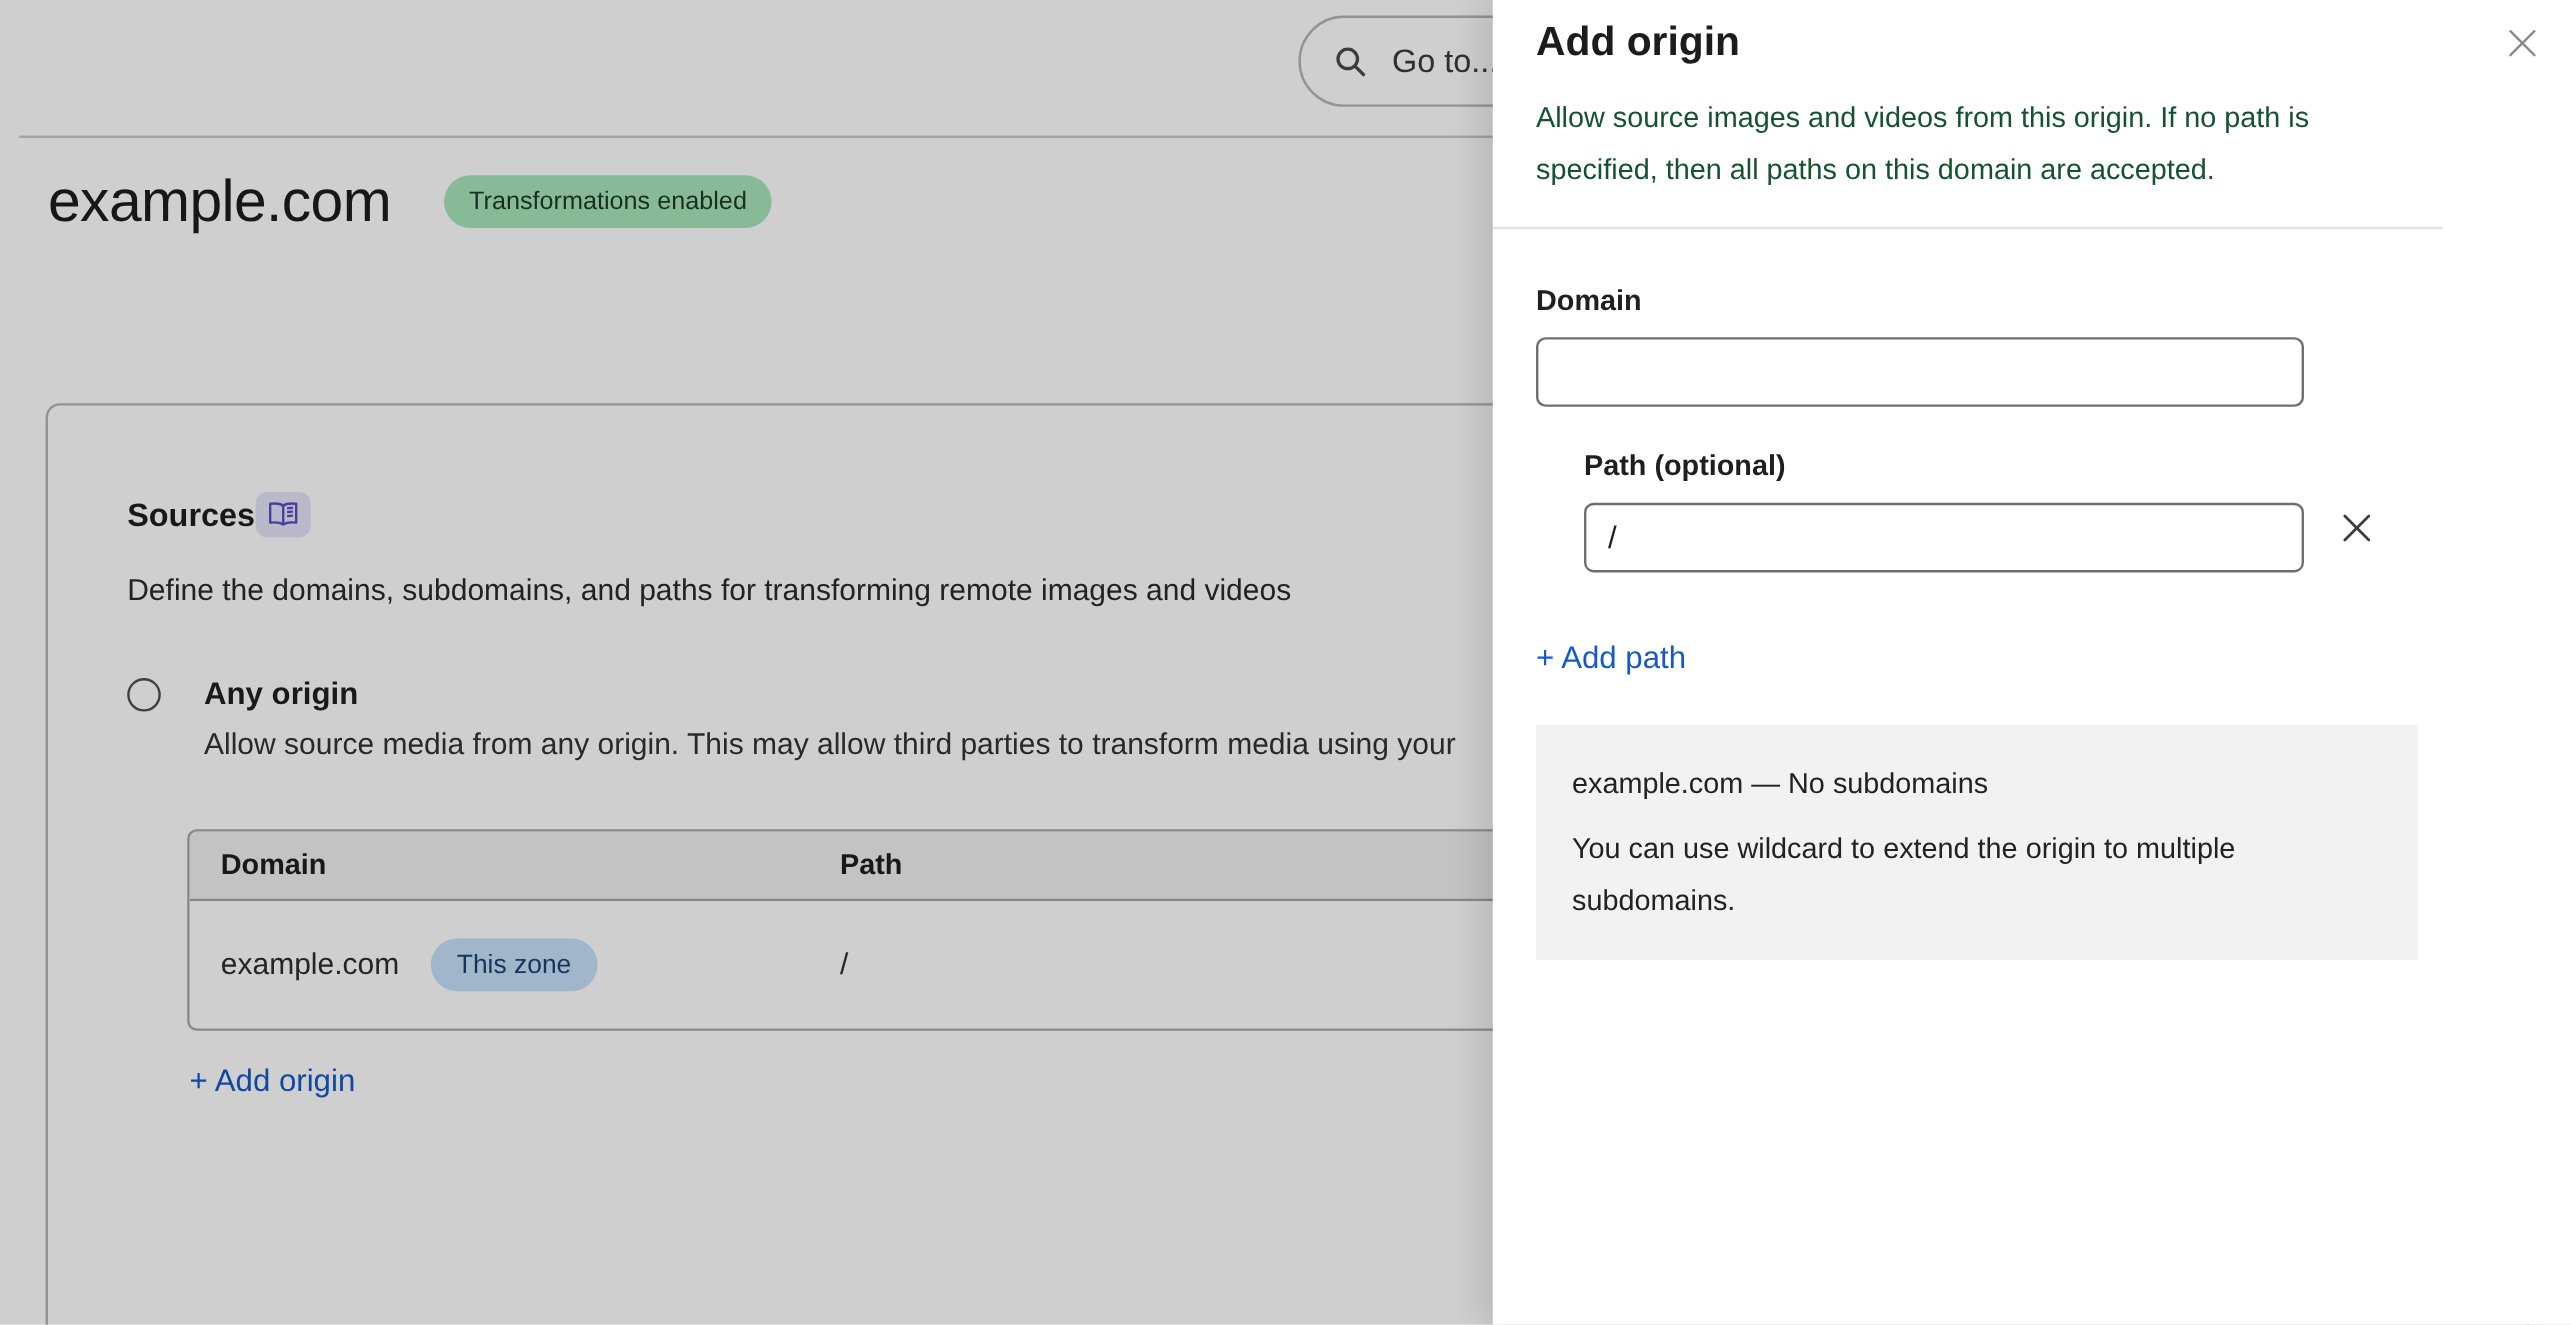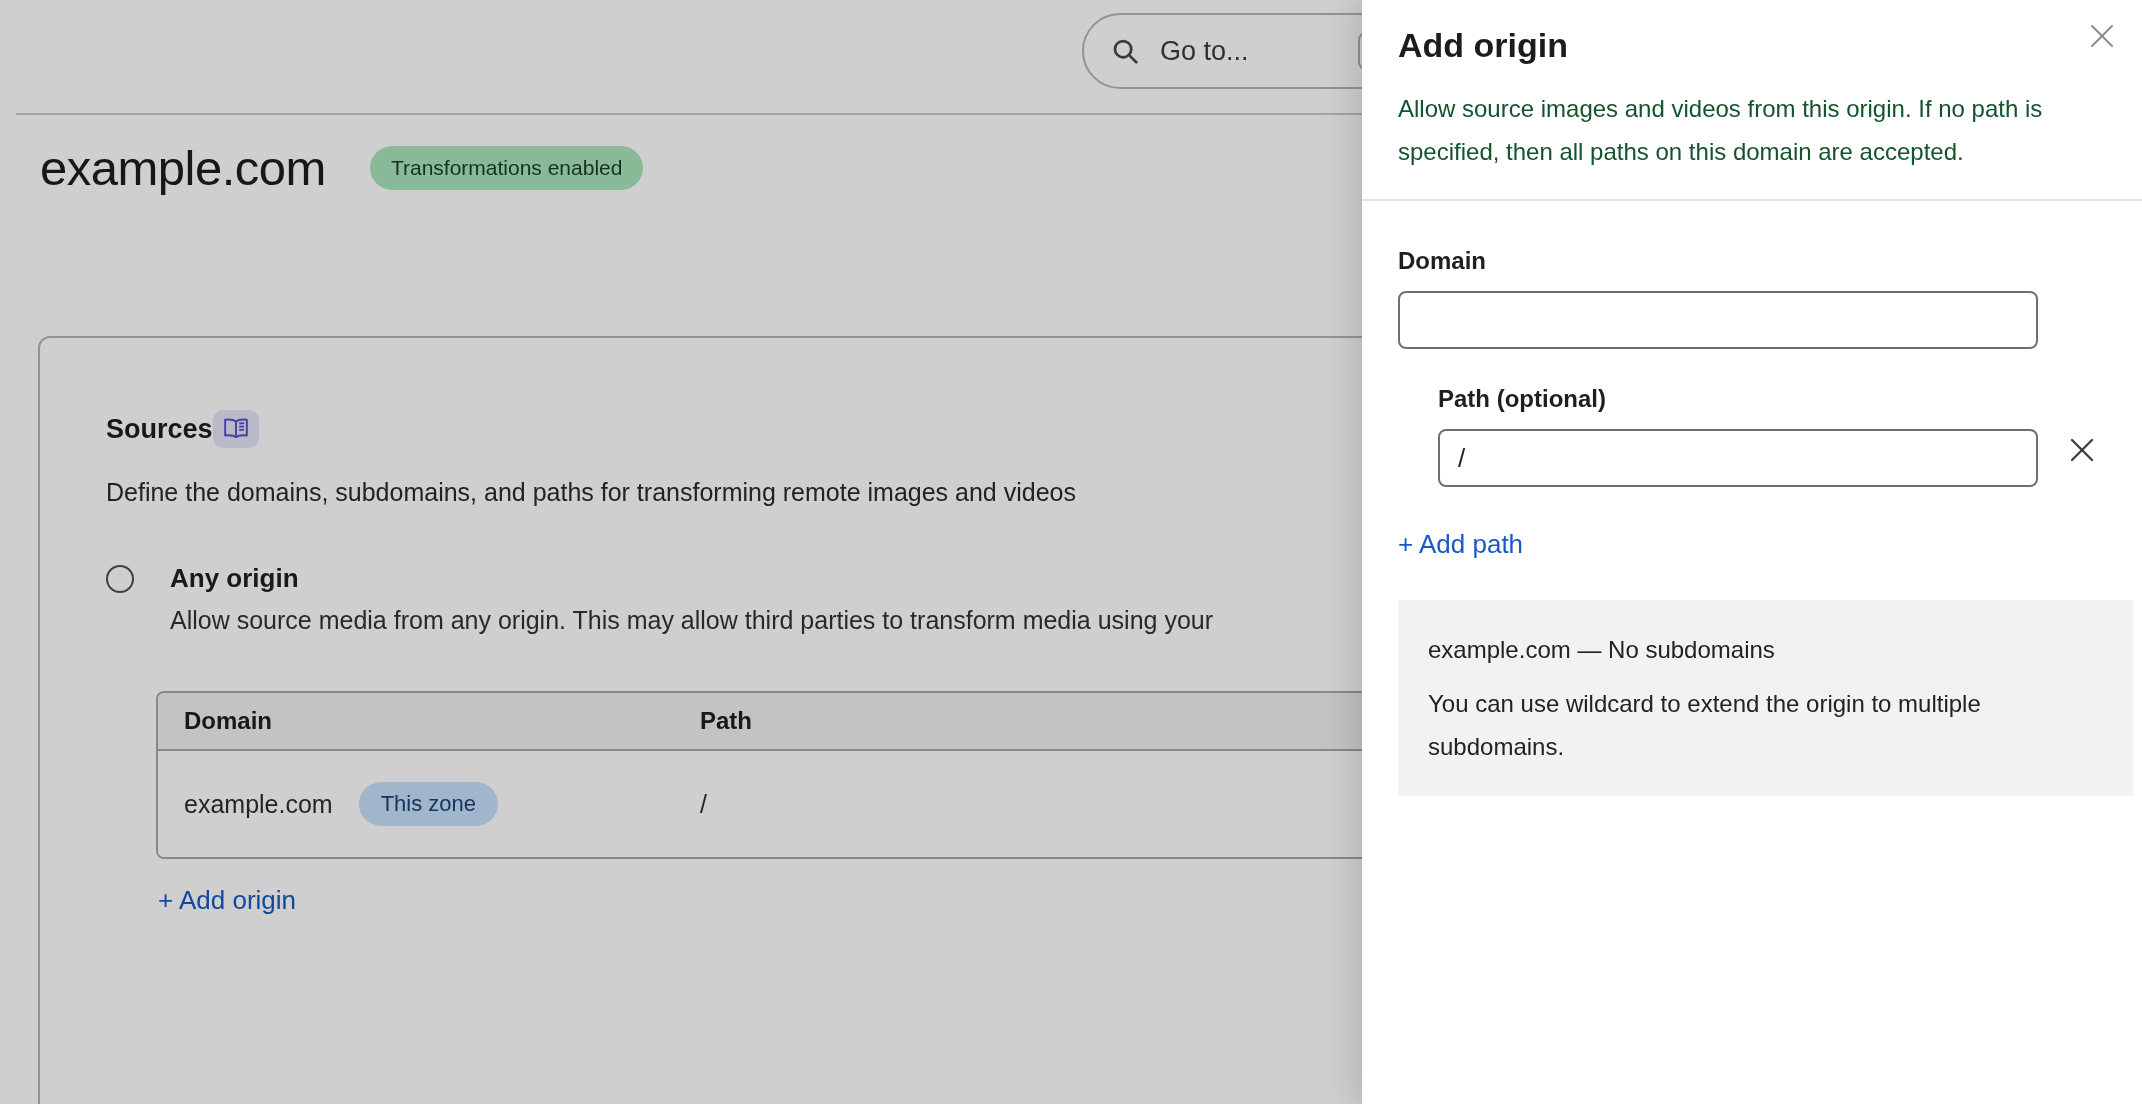--- a/index.html
+++ b/index.html
@@ -94,23 +94,23 @@
     padding:9px 22px; border-radius:999px; margin-left:26px; white-space:nowrap;
   }
   .link { color:#1659c7; font-size:26px; cursor:pointer; text-decoration:none; display:inline-block; }
   .add-origin { margin:26px 0 0 52px; }
 
   
   .overlay { position:absolute; inset:0; background:rgba(0,0,0,0.19); z-index:5; }
 
   
   .panel {
-    position:absolute; top:0; right:0; width:780px; height:1104px;
+    position:absolute; top:0; right:0; width:898px; height:1104px;
     background:#ffffff; z-index:10; box-shadow:-10px 0 28px rgba(0,0,0,0.12);
-    padding:26px 0 0 36px;
+    padding:16px 0 0 36px;
   }
   .panel-title { font-size:34px; font-weight:700; color:#1c1c1c; }
   .panel-close {
     position:absolute; top:16px; right:20px; width:40px; height:40px;
     background:none; border:none; cursor:pointer; display:flex;
     align-items:center; justify-content:center;
   }
   .panel-desc {
     margin-top:22px; font-size:24px; line-height:43px; color:#14532d;
     width:712px;
@@ -126,21 +126,21 @@
     font-family:"Liberation Sans", sans-serif; font-size:26px; color:#1f1f1f;
     padding:0 18px; outline:none; display:block;
   }
   .path-block { margin-top:36px; margin-left:40px; }
   .path-row { display:flex; align-items:center; }
   .path-row .text-input { width:600px; }
   .remove-path-btn {
     background:none; border:none; cursor:pointer; margin-left:22px;
     width:44px; height:44px; display:flex; align-items:center; justify-content:center;
   }
-  .add-path { margin-top:42px; }
+  .add-path { margin-top:56px; }
   .info-box {
     margin-top:40px; width:735px; background:#f2f2f2;
     padding:28px 30px; font-size:24px; line-height:43px; color:#222222;
   }
   .info-box p + p { margin-top:11px; }
 </style>
 </head>
 <body>
 
 <div class="main">

